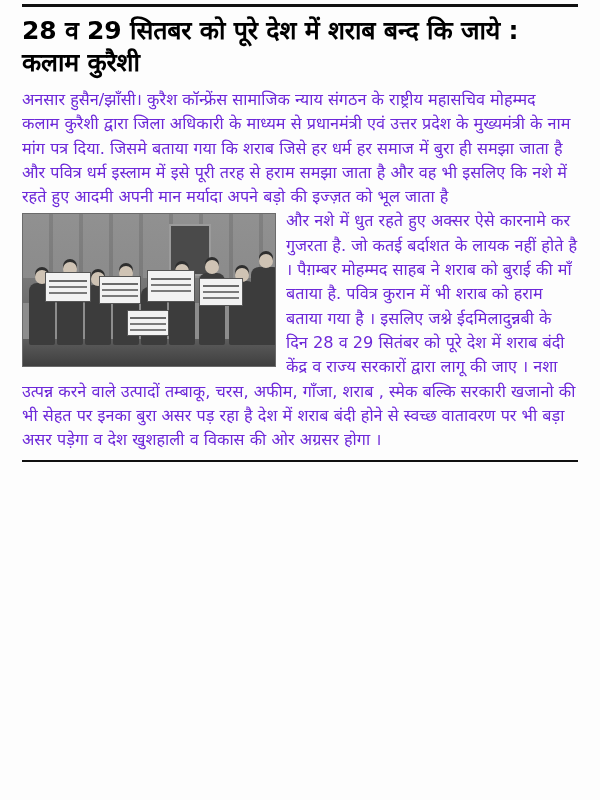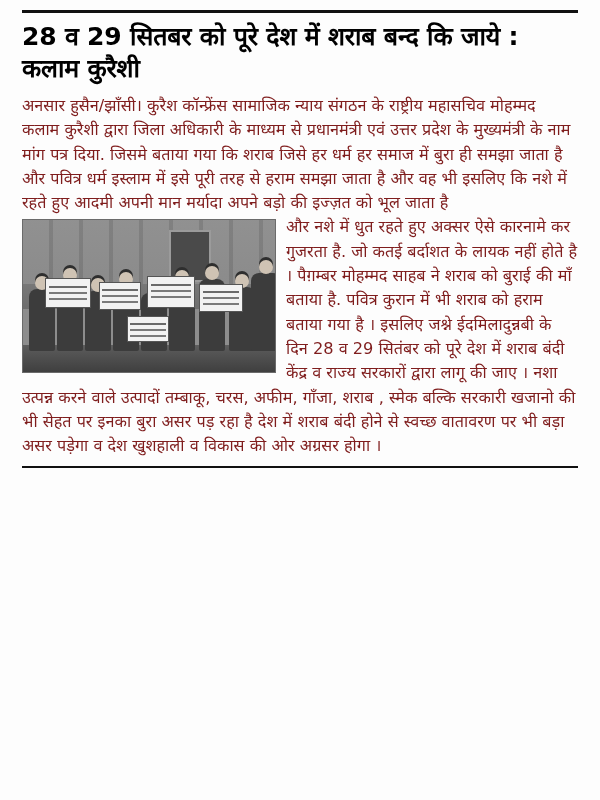--- a/index.html
+++ b/index.html
@@ -13,21 +13,21 @@
     font-family: "Liberation Serif", "DejaVu Serif", serif;
     color: #000000;
     overflow: hidden;
   }
   .page {
     position: relative;
     width: 600px;
     height: 800px;
     background: #fdfdfd;
     box-sizing: border-box;
-    padding: 10px 22px 10px 22px;
+    padding: 4px 22px 10px 22px;
   }
   .rule-top {
     width: 100%;
     height: 3px;
     background: #111;
     margin: 0 0 8px 0;
   }
   .headline {
     font-family: "DejaVu Sans", sans-serif;
     font-weight: bold;
@@ -43,21 +43,21 @@
     font-size: 19.5px;
     line-height: 1.3;
     margin: 0 0 10px 0;
     color: #000;
   }
   .body-text {
     font-family: "DejaVu Sans", sans-serif;
     font-size: 16.2px;
     line-height: 1.5;
     text-align: left;
-    color: #7f1d1d;
+    color: #6d28d9;
     margin: 0;
   }
   .body-text p {
     margin: 0;
   }
   .photo {
     float: left;
     width: 252px;
     height: 152px;
     margin: 4px 10px 2px 0;

